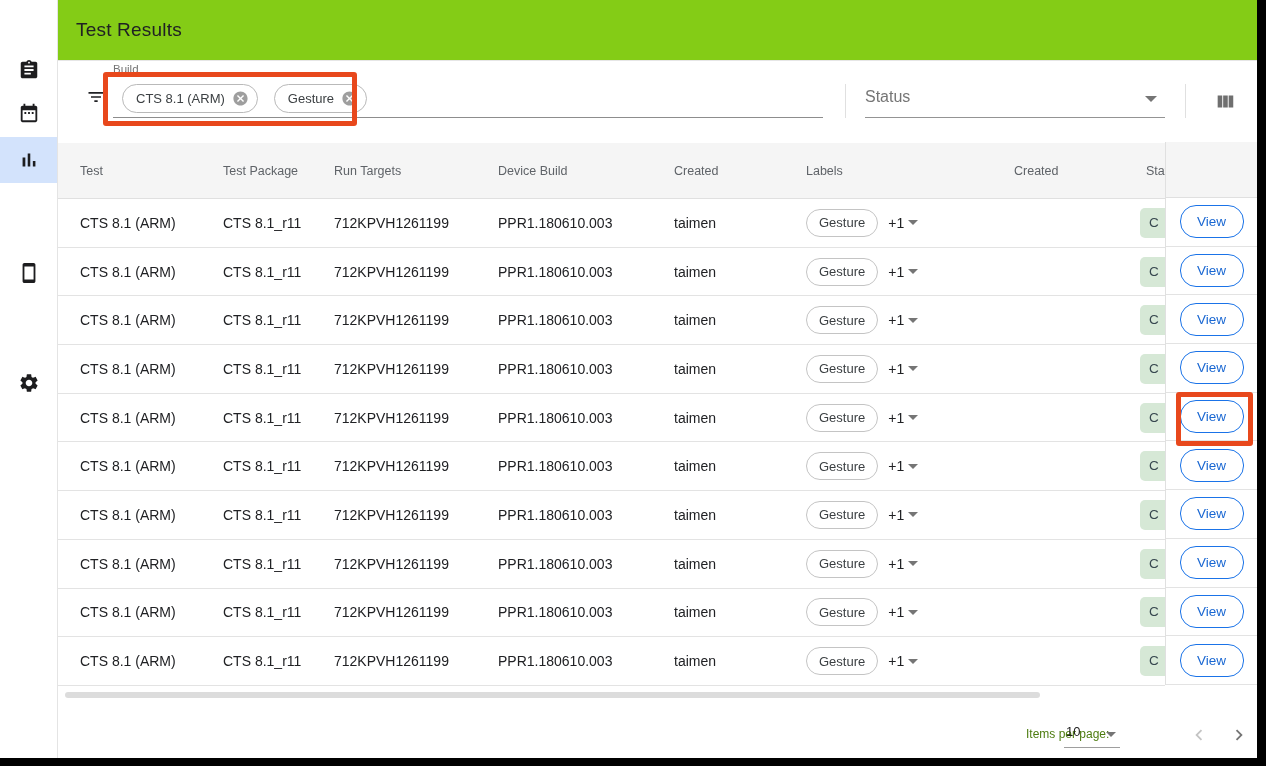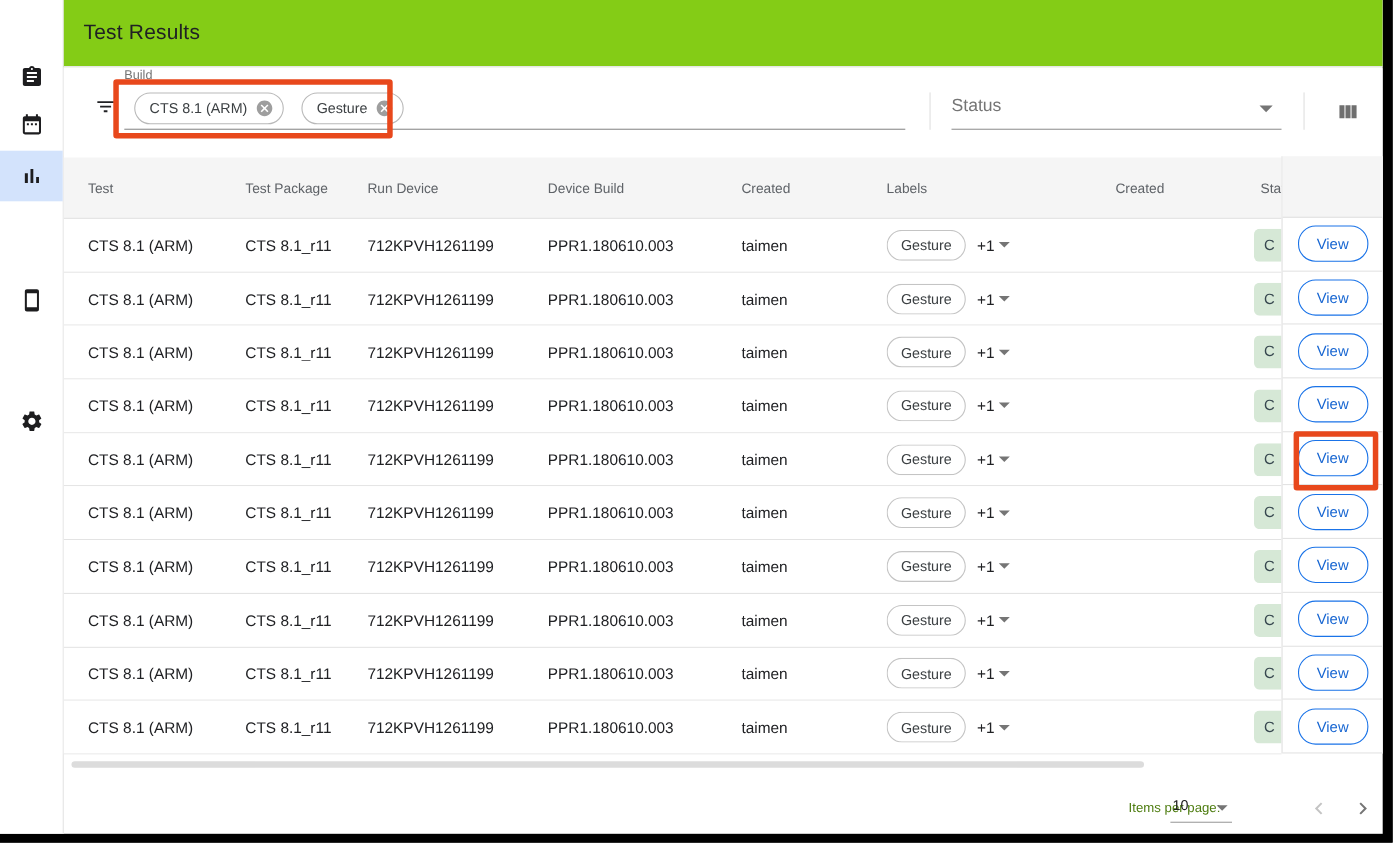--- a/index.html
+++ b/index.html
@@ -152,21 +152,21 @@
         </svg>
     </button>
   </div>
 
   <div id="table">
     <div id="scroll-area">
       <div class="cols thead">
         <div class="c c-spacer"></div>
         <div class="c c-test">Test</div>
         <div class="c c-pkg">Test Package</div>
-        <div class="c c-run">Run Device</div>
+        <div class="c c-run">Run Targets</div>
         <div class="c c-build">Device Build</div>
         <div class="c c-prod">Created</div>
         <div class="c c-labels">Labels</div>
         <div class="c c-created">Created</div>
         <div class="c c-status">Status</div>
       </div>
       <div id="tbody">
           <div class="cols trow">
     <div class="c c-spacer"></div>
     <div class="c c-test">CTS 8.1 (ARM)</div>

